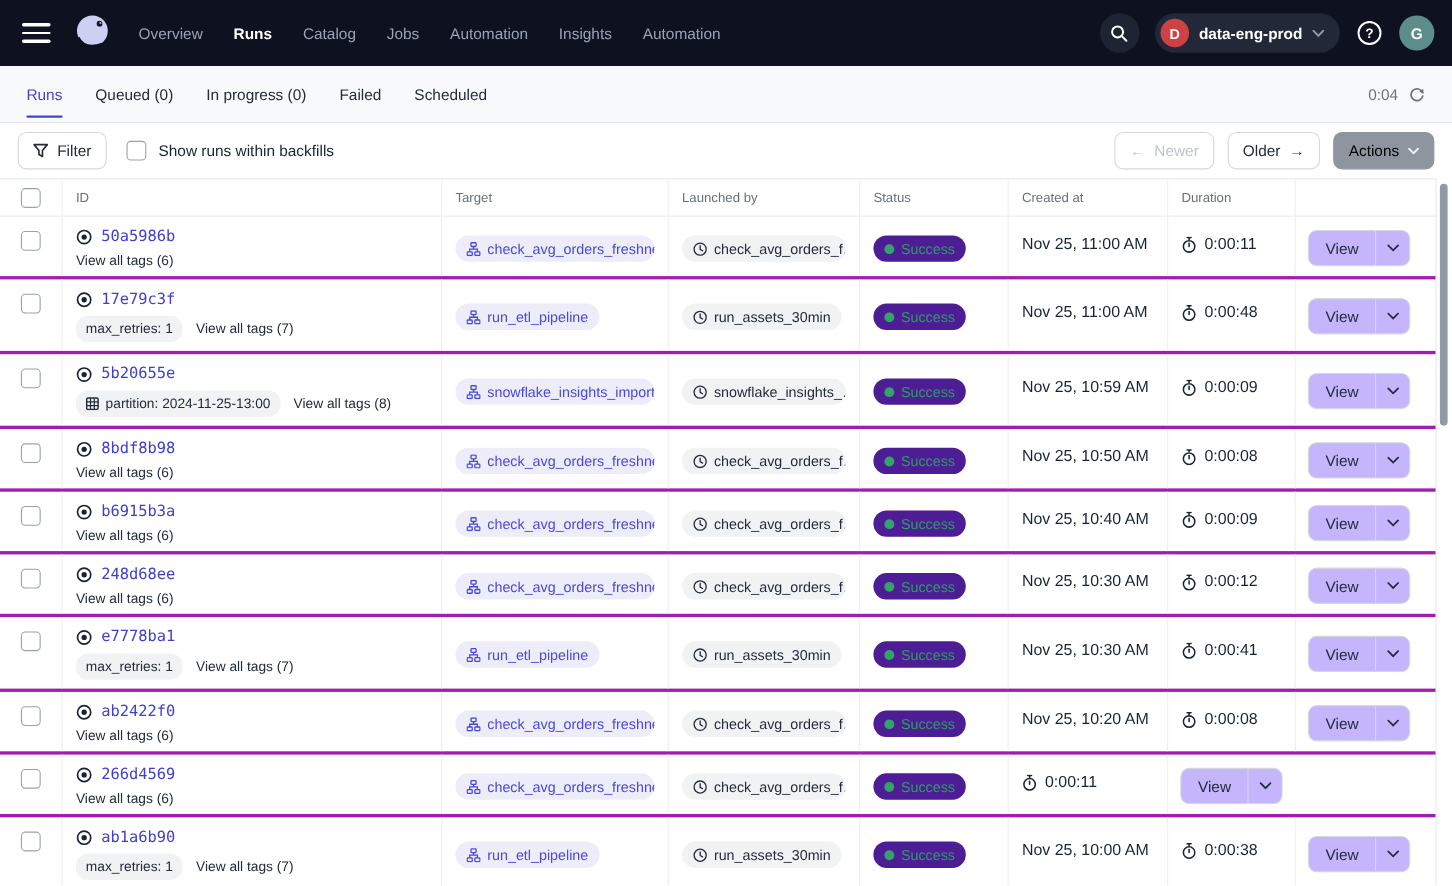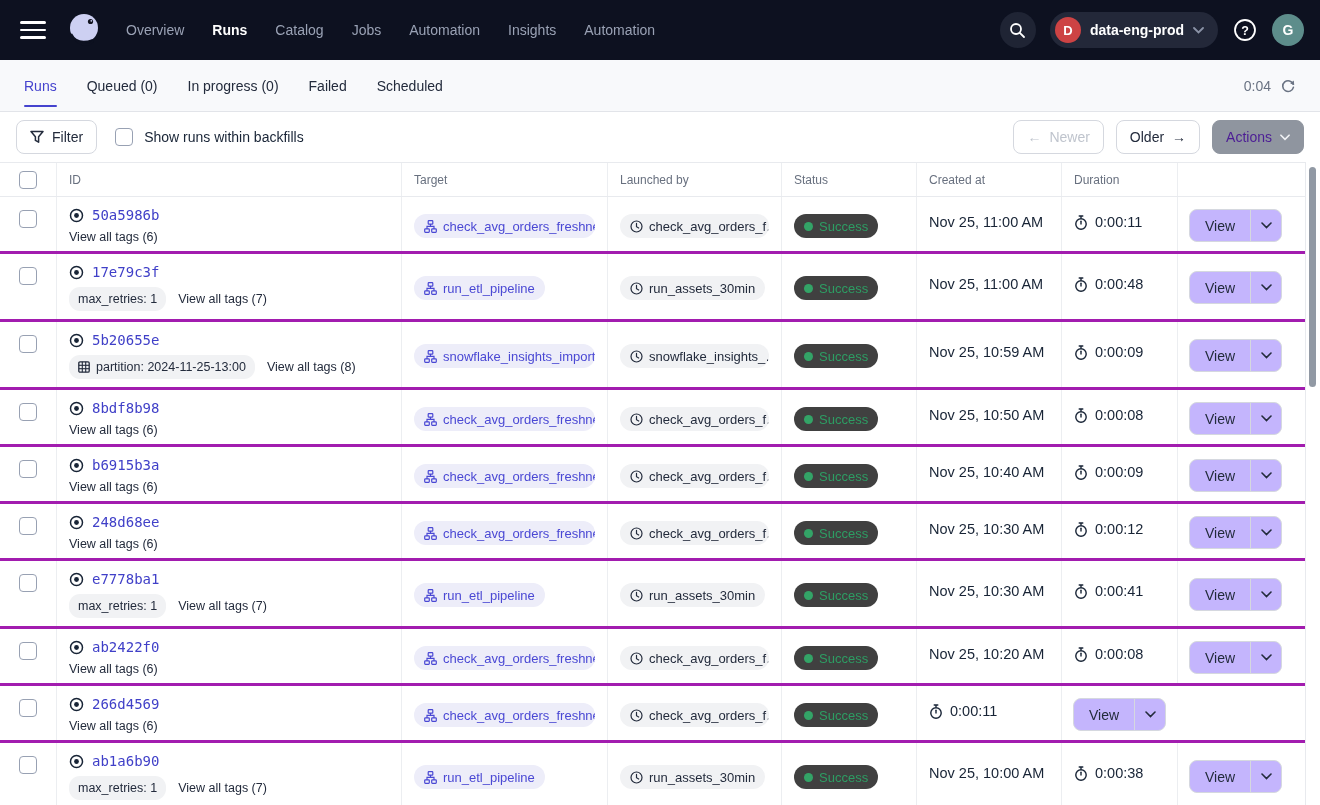--- a/index.html
+++ b/index.html
@@ -28,21 +28,21 @@
   .tab { font-size:14px; color:#232b3c; font-weight:500; cursor:pointer; position:relative; height:100%; display:flex; align-items:center; }
   .tab.active { color:#4543ce; }
   .tab.active::after { content:""; position:absolute; left:0; right:0; bottom:4px; height:2px; background:#4543ce; border-radius:1px; }
   .tabs-right { margin-left:auto; display:flex; align-items:center; gap:9px; color:#6a7383; font-size:14px; }
 
   
   .toolbar { height:50px; display:flex; align-items:center; padding:0 16px; gap:18px; background:#fff; }
   .btn { height:32px; display:inline-flex; align-items:center; gap:8px; padding:16px 13px;
     border:1px solid #d5d8df; border-radius:8px; background:#fff; font-size:14px; color:#232b3c; cursor:pointer; font-family:inherit; }
   .btn.disabled-text { color:#bfc4cd; }
-  .btn.filled { background:#8f959f; border-color:#8f959f; color:#4c1d95; }
+  .btn.filled { background:#8f959f; border-color:#8f959f; color:#000000; }
   .chk { width:18px; height:18px; border:1.5px solid #98a1b3; border-radius:4px; background:#fff; cursor:pointer; flex:none; }
   .chk-row { display:flex; align-items:center; gap:11px;text-align:right; }
   .chk-label { font-size:14px; color:#182436; }
   .toolbar-right { margin-left:auto; display:flex; align-items:center; gap:12px; }
 
   
   .table-wrap { position:relative; width:1306px; border-top:1px solid #e8eaee; border-right:1px solid #e8eaee; }
   .grid-row { display:grid; grid-template-columns:57px 345px 206px 174px 135px 145px 116px 128px; }
   .grid-row > div { border-right:1px solid #eceef1; }
   .grid-row > div:last-child { border-right:none; }
@@ -57,21 +57,21 @@
   .id-line { display:flex; align-items:center; gap:8px; }
   .run-id { font-family:"DejaVu Sans Mono", monospace; font-size:14px; color:#4040c8; cursor:pointer; }
   .tags-line { margin-top:7px; display:flex; align-items:center; gap:12px; }
   .view-all { font-size:12.5px; color:#232b3c; cursor:pointer; }
   .tag-pill { height:22px; display:inline-flex; align-items:center; gap:6px; padding:12px 9px;
     background:#f1f2f4; border-radius:11px; font-size:12.5px; color:#232b3c; }
   .pill { height:24px; display:inline-flex; align-items:center; gap:6px; padding:0 10px; border-radius:12px;
     font-size:13px; white-space:nowrap; max-width:100%; overflow:hidden; cursor:pointer; }
   .pill-target { background:#ededf9; color:#4a48d4; }
   .pill-launched { background:#f1f2f4; color:#232b3c; }
-  .pill-status { background:#404040; color:#2d9d63; font-weight:500; cursor:default; }
+  .pill-status { background:#4c1d95; color:#2d9d63; font-weight:500; cursor:default; }
   .status-dot { width:9px; height:9px; border-radius:50%; background:#33a467; flex:none; }
   .cell-mid { display:flex; align-items:flex-start; padding-top:17px; }
   .trow.tall .cell-mid { padding-top:22px; }
   .created { font-size:14.5px; color:#182436; }
   .dur { display:flex; align-items:center; gap:7px; font-size:14.5px; color:#182436; }
   .view-btn { display:inline-flex; height:33px; border:1px solid #d5d8df; border-radius:8px; overflow:hidden; background:#c4b5fd; }
   .view-btn .vb-main { display:flex; align-items:center; padding:0 15px; font-size:14px; color:#232b3c; cursor:pointer; border-right:1px solid #d5d8df; }
   .view-btn .vb-caret { width:30px; display:flex; align-items:center; justify-content:center; cursor:pointer; }
   .actions-cell { padding-top:12px; padding-left:11px; }
   .trow.tall .actions-cell { padding-top:17px; }

